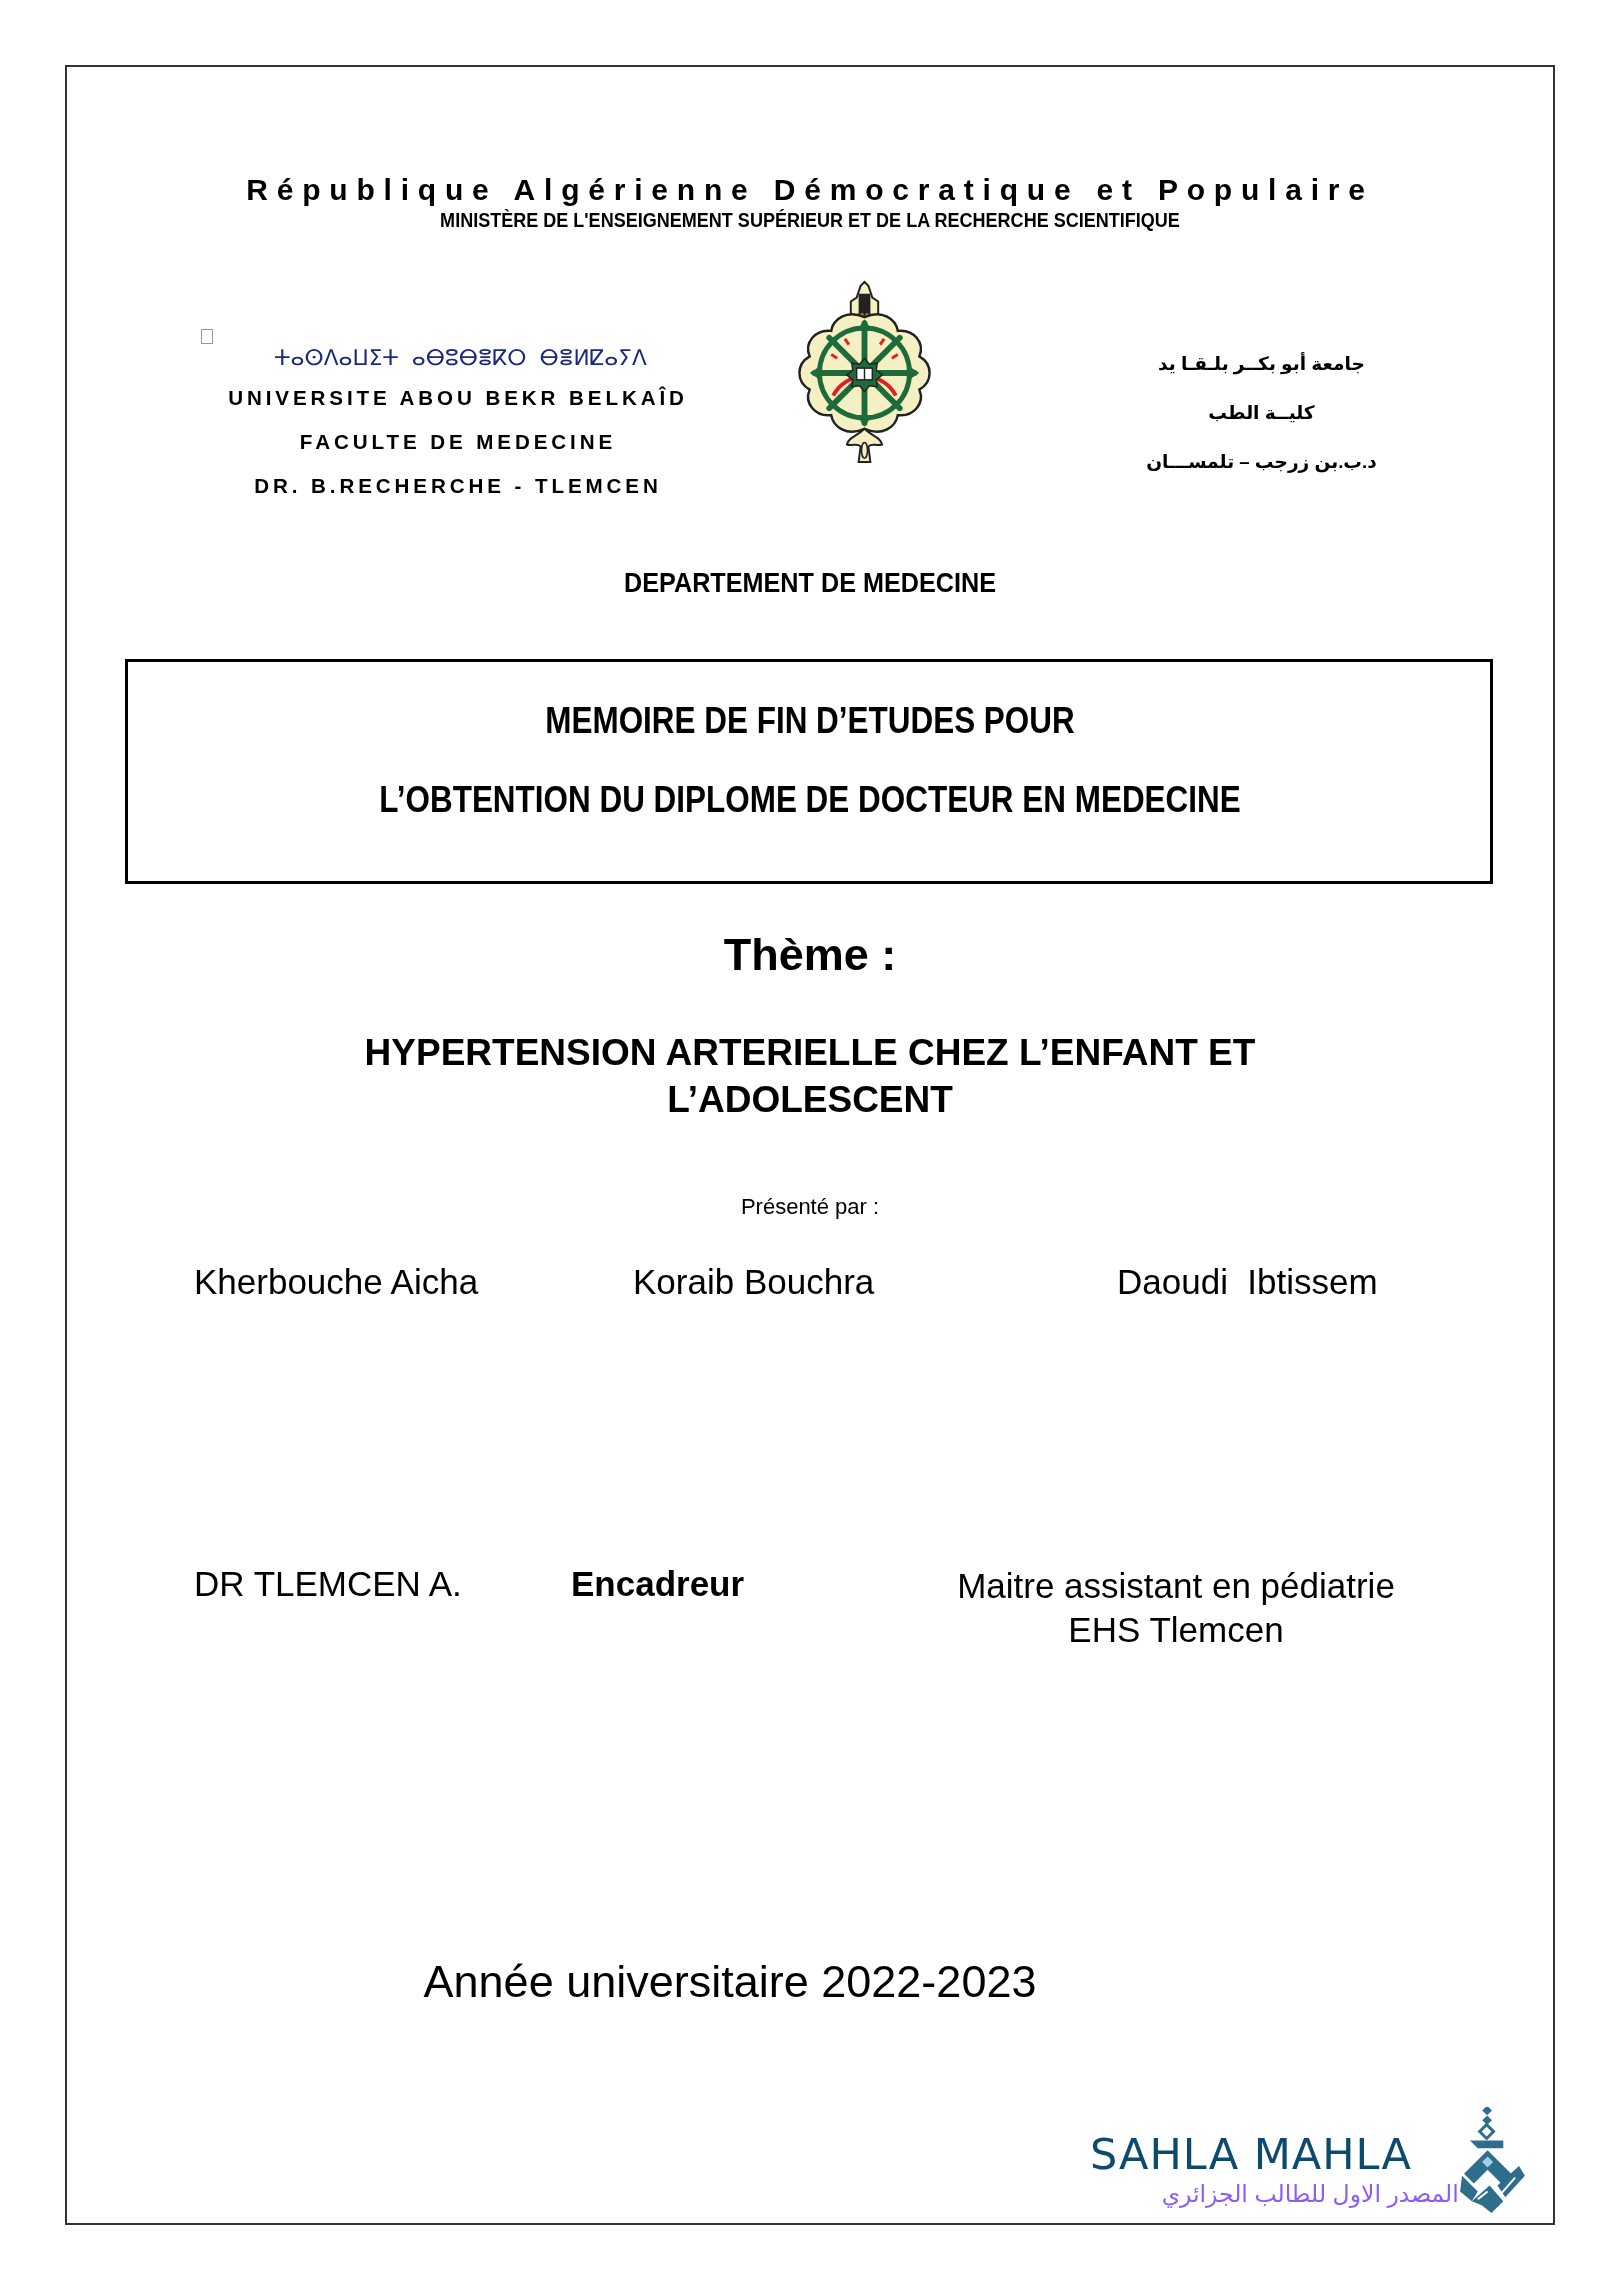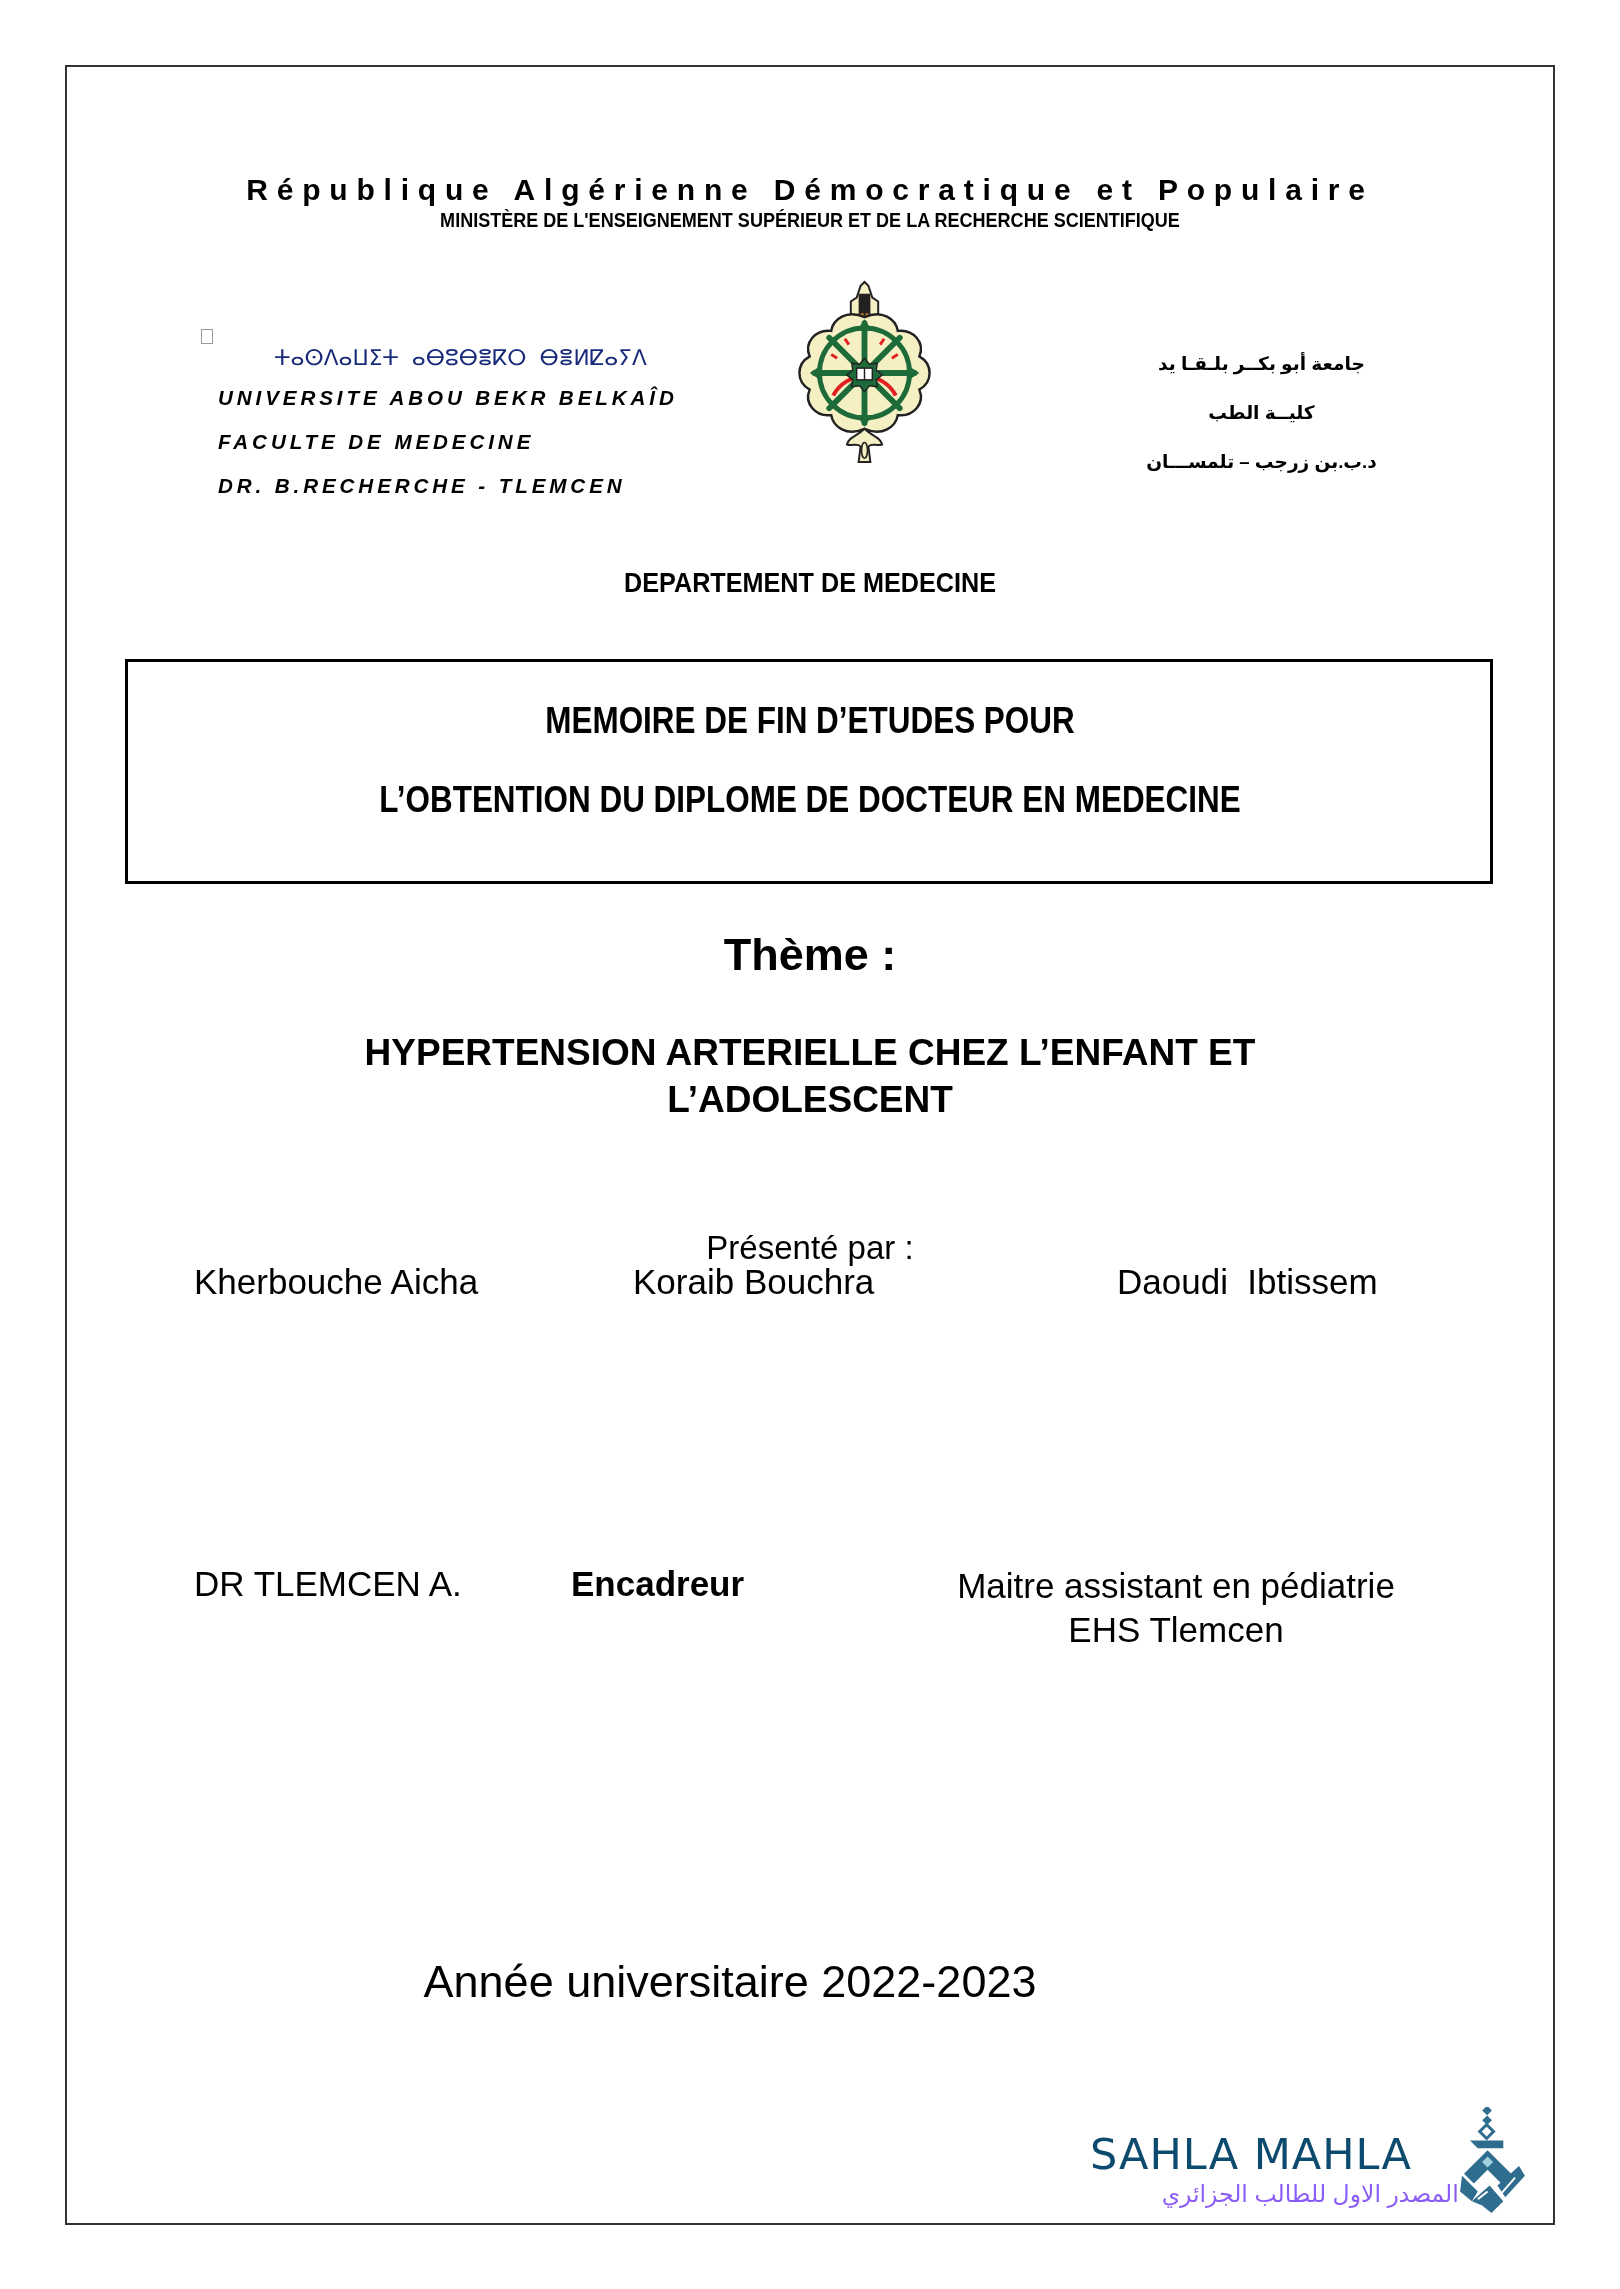--- a/index.html
+++ b/index.html
@@ -11,42 +11,42 @@
 
   .republic { left: 0; width: 1620px; top: 173px; font-size: 30px; font-weight: bold;
               letter-spacing: 8.8px; text-align: center; }
   .ministry { left: 0; width: 1620px; top: 209px; font-size: 19.6px; font-weight: bold;
               text-align: center; transform: scaleX(0.92); transform-origin: center; }
 
   .placeholder-box { left: 201px; top: 329px; width: 9.8px; height: 12.7px; border: 1px solid #999; }
   .tifinagh { left: 274px; top: 345px; font-size: 21.6px; color: #1a2a7a; letter-spacing: 0px;
               font-family: Liberation Mono, monospace; }
   .univ-block { left: 218px; top: 376px; width: 480px; font-size: 20.6px; font-weight: bold;
-                letter-spacing: 3.9px; text-align: left; line-height: 44px; font-style: italic; }
+                letter-spacing: 3.9px; text-align: center; line-height: 44px; }
 
   .logo { left: 792px; top: 280px; width: 145px; height: 186px; }
 
   .arabic-block { left: 1137px; top: 339px; width: 249px; font-size: 18.6px; font-weight: bold;
                   text-align: center; direction: rtl; line-height: 49px; }
 
   .dept { left: 0; width: 1620px; top: 567px; font-size: 27.4px; font-weight: bold; text-align: center;
           transform: scaleX(0.92); }
 
   .memoire-box { left: 125px; top: 659px; width: 1368px; height: 225px; border: 3.9px solid #000;
                  box-sizing: border-box; }
   .memoire-line1 { left: 0; width: 1620px; top: 700px; font-size: 37px; font-weight: bold; text-align: center;
                    transform: scaleX(0.85); }
   .memoire-line2 { left: 0; width: 1620px; top: 779px; font-size: 37px; font-weight: bold; text-align: center;
                    transform: scaleX(0.85); }
 
   .theme-label { left: 0; width: 1620px; top: 929px; font-size: 45px; font-weight: bold; text-align: center; }
   .theme-title { left: 245px; width: 1130px; top: 1029px; font-size: 37px; font-weight: bold; text-align: center;
                  line-height: 47px; }
 
-  .presented-by { left: 0; width: 1620px; top: 1194px; font-size: 33px; text-align: center; margin-top: 35px; }
+  .presented-by { left: 0; width: 1620px; top: 1194px; font-size: 22px; text-align: center; }
   .author { top: 1262px; font-size: 35px; }
   .author-1 { left: 194px; }
   .author-2 { left: 633px; }
   .author-3 { left: 1117px; }
 
   .supervisor-name { left: 194px; top: 1564px; font-size: 35px; }
   .supervisor-role { left: 571px; top: 1564px; font-size: 35px; font-weight: bold; }
   .supervisor-title { left: 921px; width: 510px; top: 1564px; font-size: 35px; text-align: center; line-height: 44px; }
 
   .year { left: 0; width: 1460px; top: 1956px; font-size: 45px; text-align: center; }

